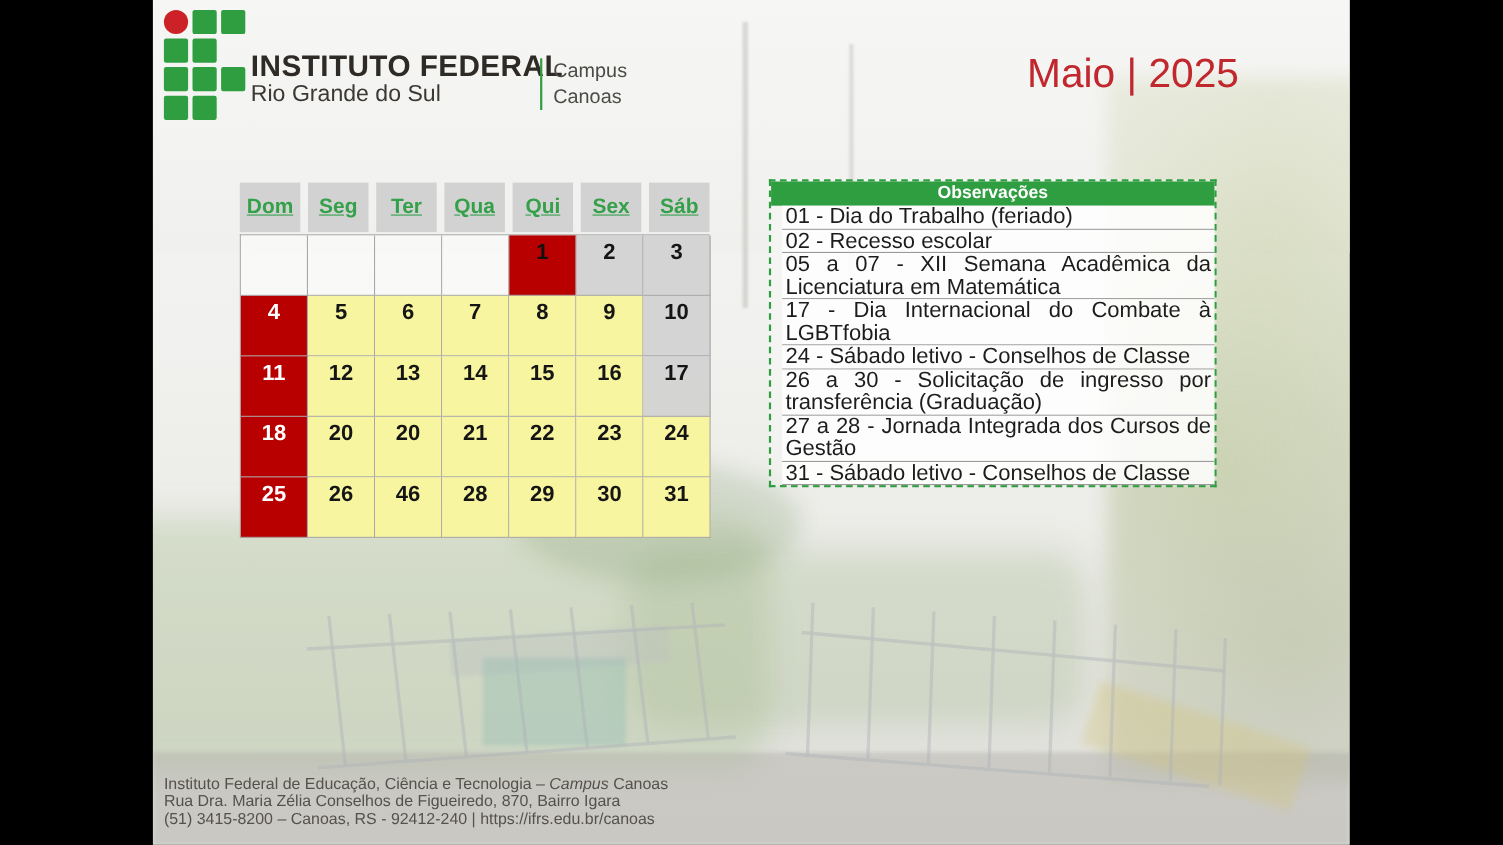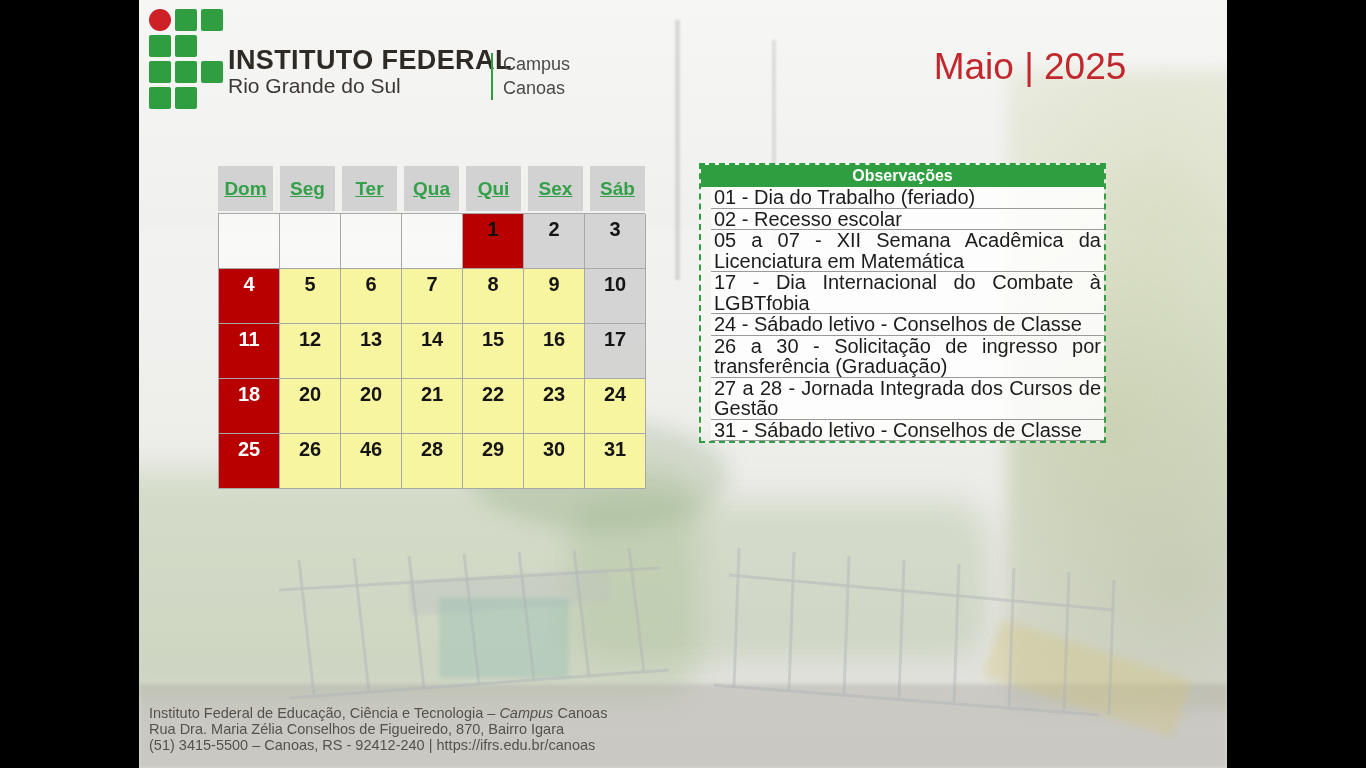--- a/index.html
+++ b/index.html
@@ -195,16 +195,16 @@
         <div class="obs-row">24 - Sábado letivo - Conselhos de Classe</div>
         <div class="obs-row">26 a 30 - Solicitação de ingresso por transferência (Graduação)</div>
         <div class="obs-row">27 a 28 - Jornada Integrada dos Cursos de Gestão</div>
         <div class="obs-row">31 - Sábado letivo - Conselhos de Classe</div>
       </div>
   </div>
 
   <div class="footer">
     <div><span>Instituto Federal de Educação, Ciência e Tecnologia – </span><i>Campus</i><span> Canoas</span></div>
     <div>Rua Dra. Maria Zélia Conselhos de Figueiredo, 870, Bairro Igara</div>
-    <div>(51) 3415-5500 – Canoas, RS - 92412-240 | https://ifrs.edu.br/canoas</div>
+    <div>(51) 3415-8200 – Canoas, RS - 92412-240 | https://ifrs.edu.br/canoas</div>
   </div>
 
 </div>
 
 </body></html>

